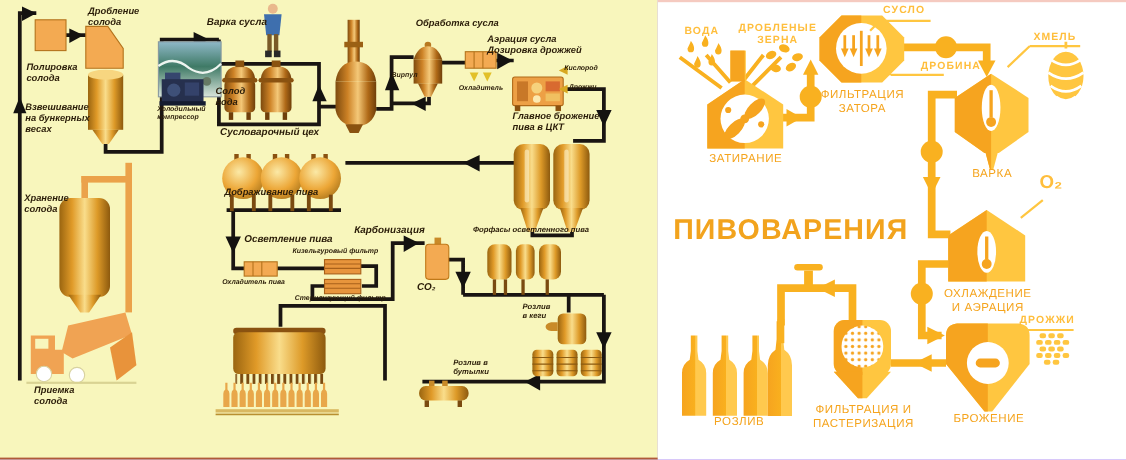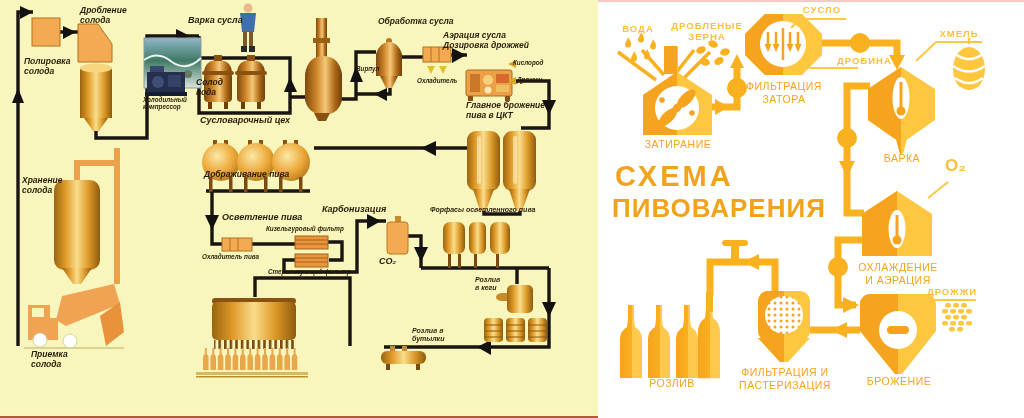--- a/index.html
+++ b/index.html
@@ -294,20 +294,23 @@
         <rect x="381" y="351" width="45" height="13" rx="6" fill="url(#gV)"></rect>
         <rect x="386" y="364" width="4" height="6" fill="#7a4a10"></rect>
         <rect x="416" y="364" width="4" height="6" fill="#7a4a10"></rect>
       </g>
     </svg>
 
     <div class="ll" style="left:80px; top:5px;">Дробление
 солода</div>
     <div class="ll" style="left:24px; top:56px;">Полировка
 солода</div>
+    <div class="ll" style="left:23px; top:92px;">Взвешивание
+на бункерных
+весах</div>
     <div class="ll" style="left:22px; top:175px;">Хранение
 солода</div>
     <div class="ll" style="left:31px; top:349px;">Приемка
 солода</div>
     <div class="ll l9" style="left:188px; top:15px;">Варка сусла</div>
     <div class="ll" style="left:196px; top:37px;margin-top:40px;">Солод
 вода</div>
     <div class="ll ls" style="left:143px; top:96px;">Холодильный
 компрессор</div>
     <div class="ll l9" style="left:200px; top:115px;">Сусловарочный цех</div>
@@ -542,21 +545,20 @@
         <use href="#bottleP" x="22" y="305"></use>
         <use href="#bottleP" x="50" y="305"></use>
         <use href="#bottleP" x="78" y="305"></use>
         <g transform="translate(100,292) scale(1,1.18)">
             <use href="#bottleP"></use>
           </g>
         <rect x="109" y="290" width="6" height="22" fill="#F9B120"></rect>
       </g>
     </svg>
 
-    <div class="rtitle1">СХЕМА</div>
     <div class="rtitle2">ПИВОВАРЕНИЯ</div>
     <div class="rs" style="left:18px; top:23px; width:44px;">ВОДА</div>
     <div class="rs" style="left:72px; top:20px; width:74px;">ДРОБЛЕНЫЕ
 ЗЕРНА</div>
     <div class="rs" style="left:198px; top:4px; width:52px;">СУСЛО</div>
     <div class="rs" style="left:210px; top:55px; width:54px;margin-left:29px;">ДРОБИНА</div>
     <div class="rs" style="left:336px; top:28px; width:50px;text-align:center;">ХМЕЛЬ</div>
     <div class="ro2">О₂</div>
     <div class="rs" style="left:328px; top:286px; width:52px;">ДРОЖЖИ</div>
     <div class="rl" style="left:34px; top:138px; width:92px;">ЗАТИРАНИЕ</div>

